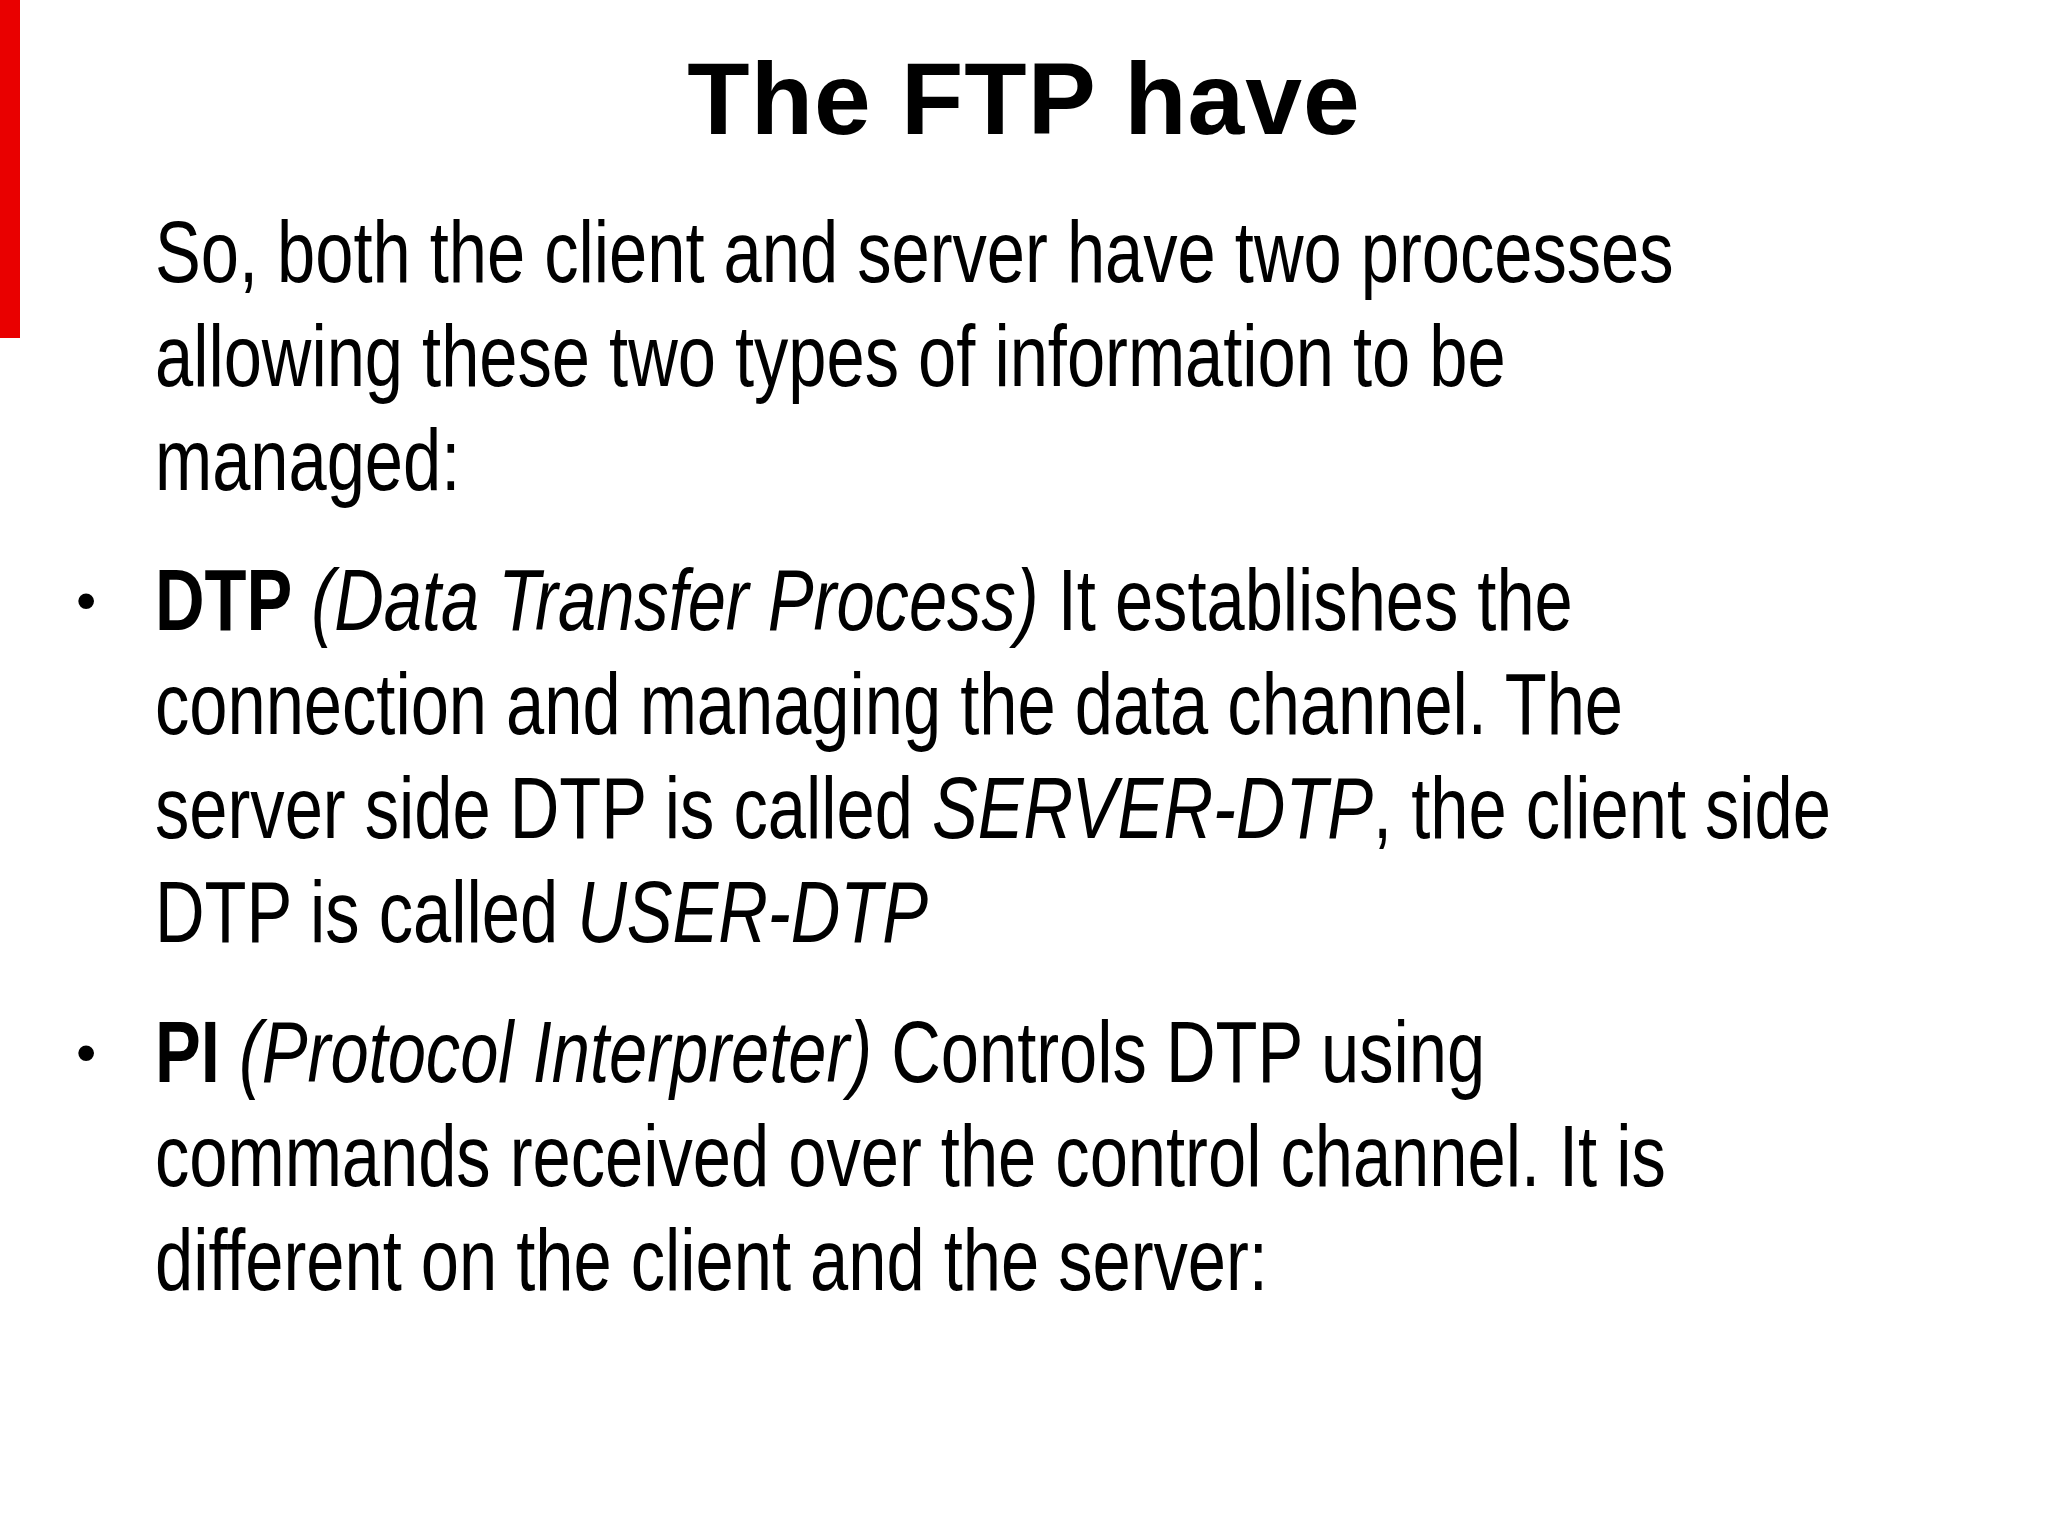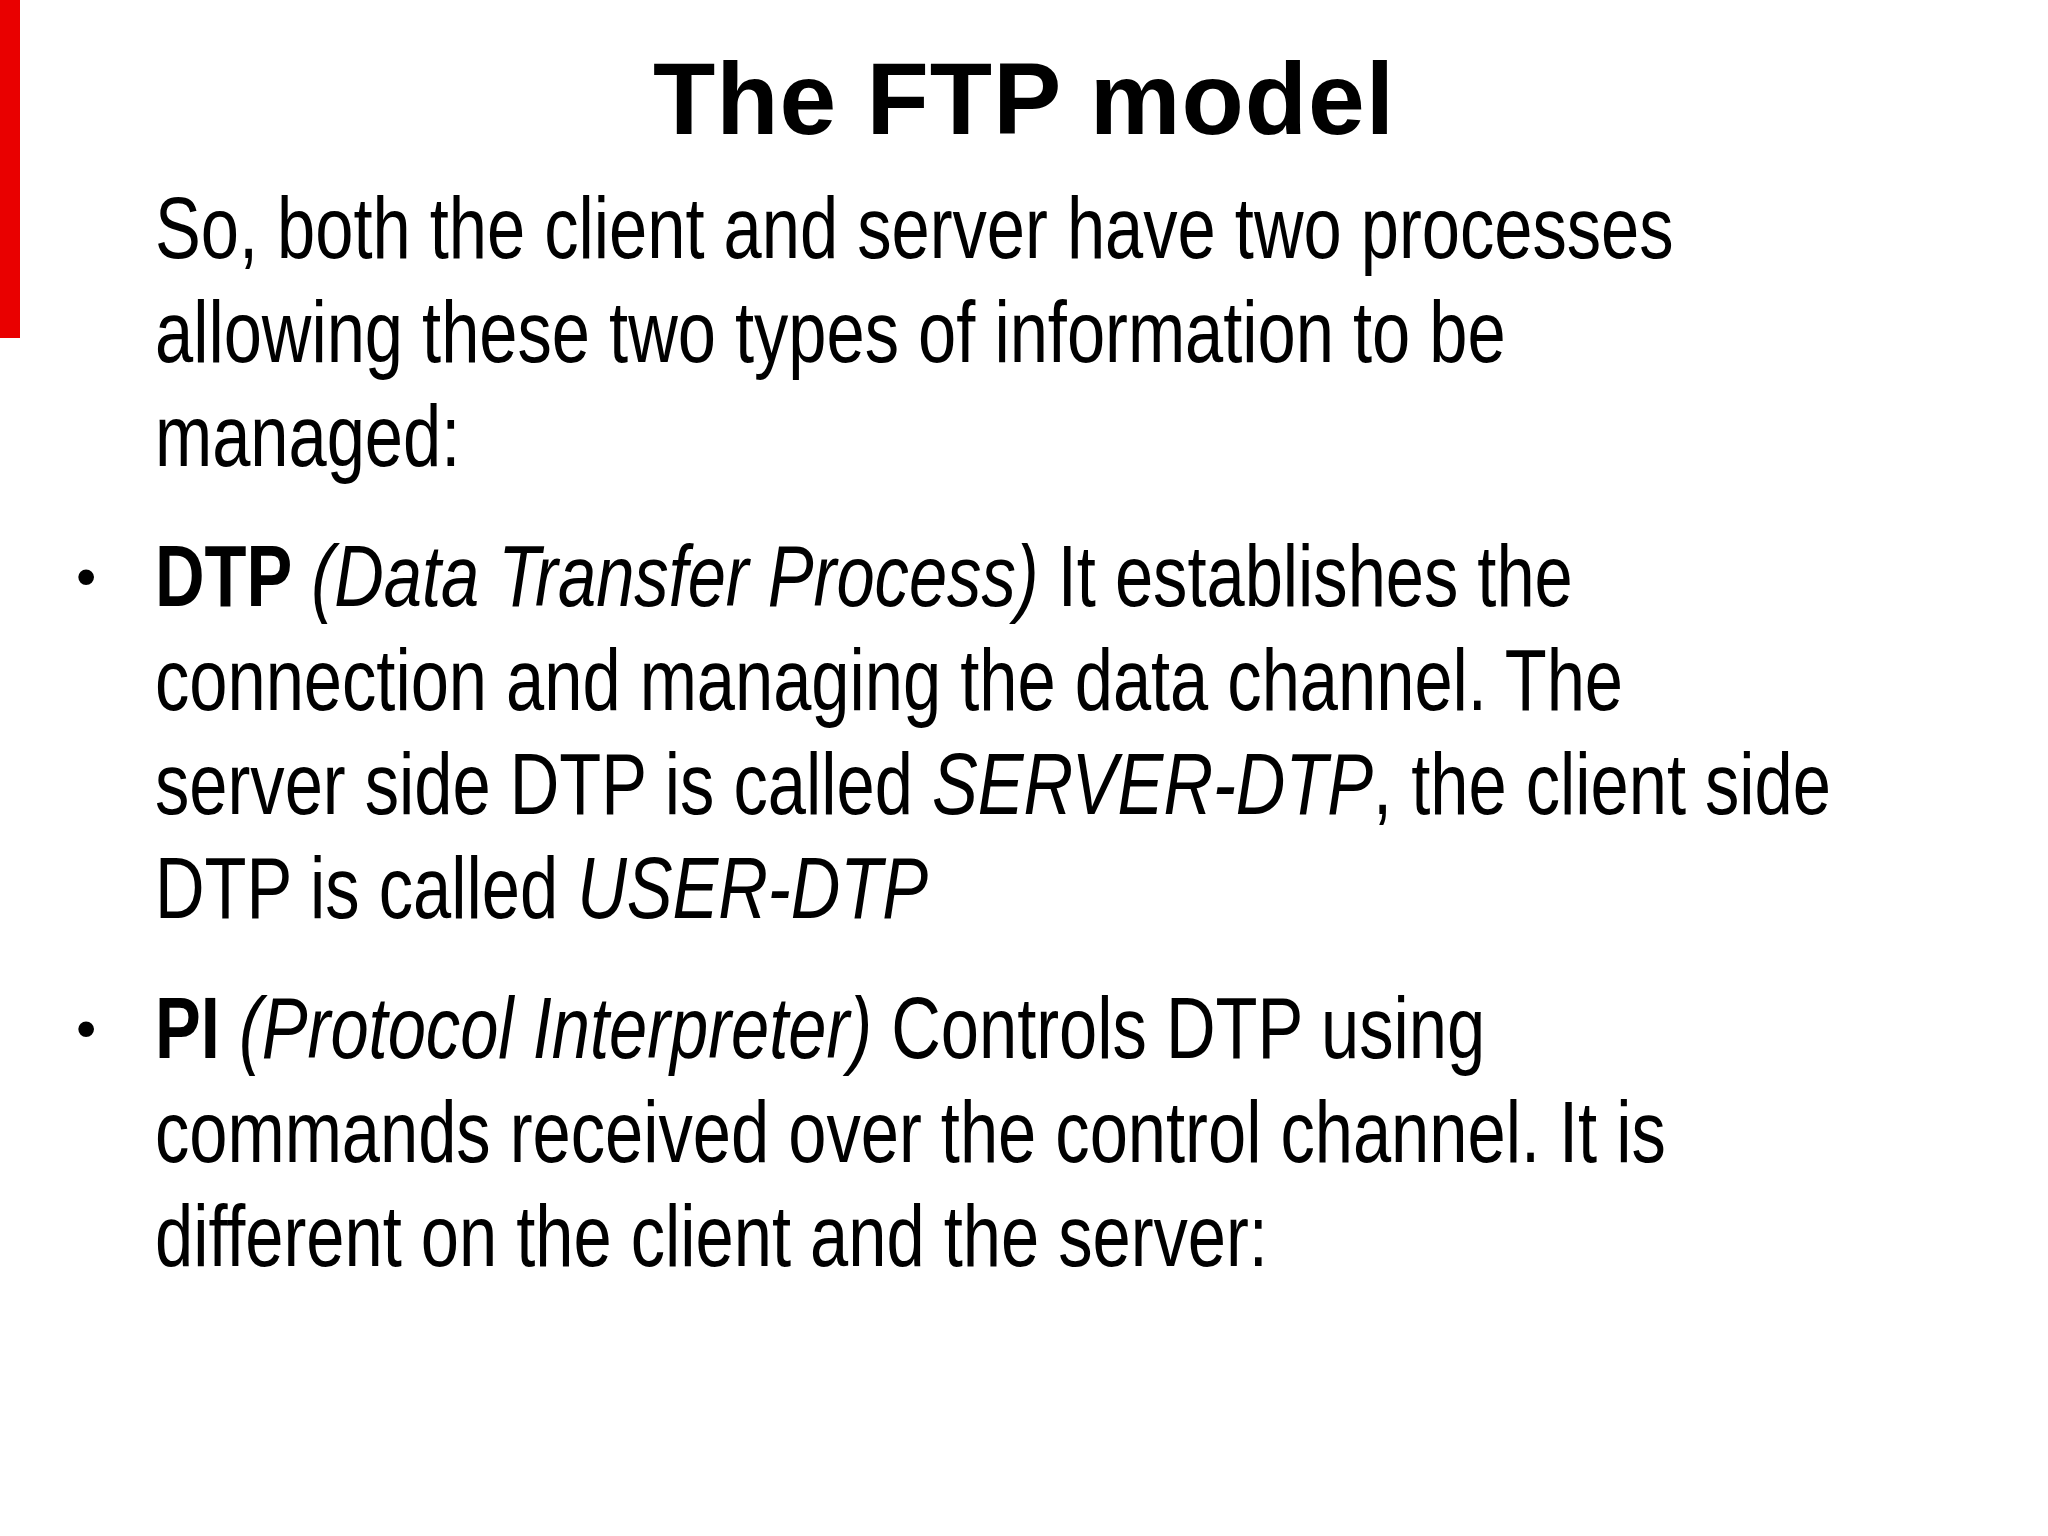--- a/index.html
+++ b/index.html
@@ -26,21 +26,21 @@
     padding-top: 38px;
     font-size: 102px;
     line-height: 122px;
     font-weight: bold;
     text-align: center;
     letter-spacing: 1px;
     white-space: nowrap;
   }
 
   .intro {
-    margin-top: 16px;
+    margin-top: 40px;
     margin-left: 155px;
   }
 
   .bullet {
     position: relative;
     margin-top: 36px;
     padding-left: 155px;
   }
 
   .marker {
@@ -66,21 +66,21 @@
   .rich .b { font-weight: bold; }
   .rich .i { font-style: italic; }
 </style>
 </head>
 <body>
 
 <div class="slide">
 
   <div class="accent-bar" style="background: rgb(233, 0, 0);"></div>
 
-  <div class="title">The FTP model</div>
+  <div class="title">The FTP have</div>
 
   <div class="intro">
     <div class="rich">
         <div class="line"><span class="n">So, both the client and server have two processes</span></div>
         <div class="line"><span class="n">allowing these two types of information to be</span></div>
         <div class="line"><span class="n">managed:</span></div>
       </div>
   </div>
 
   <div class="bullet">

